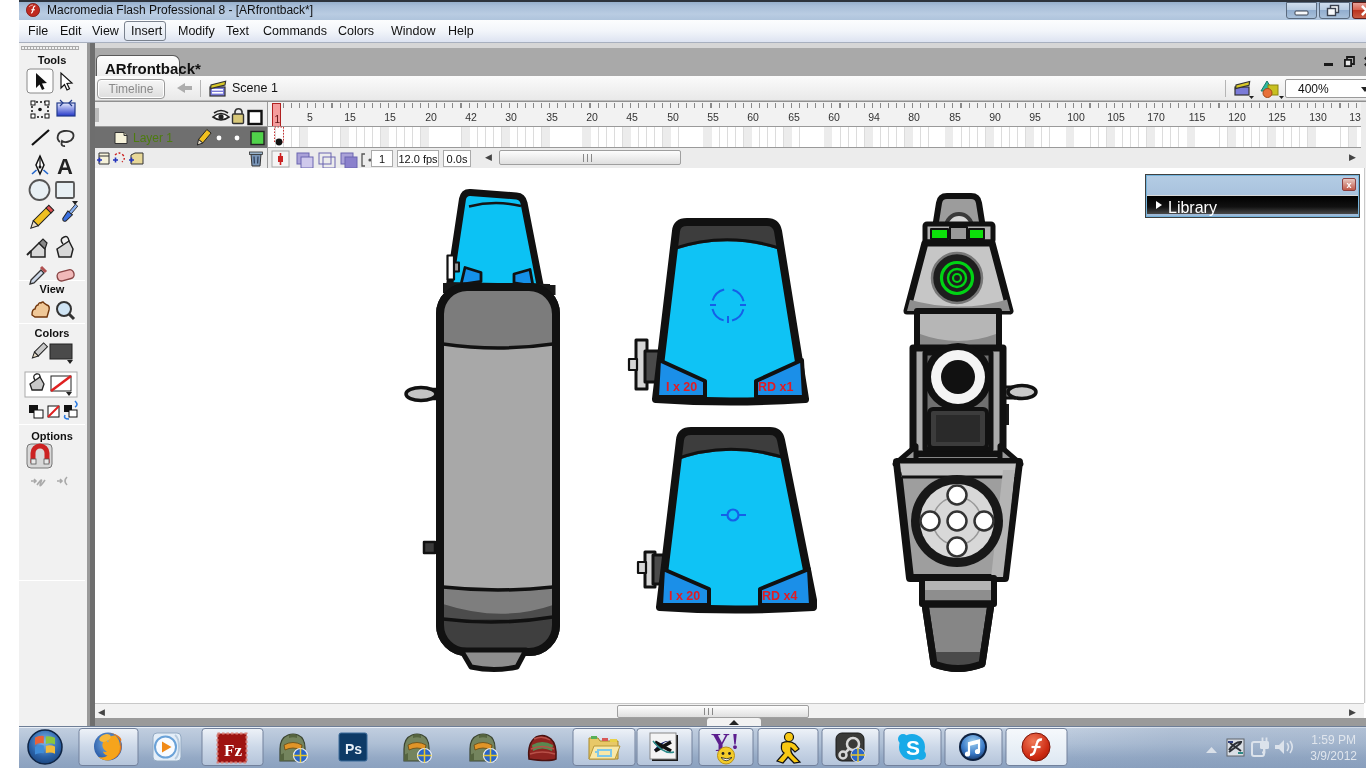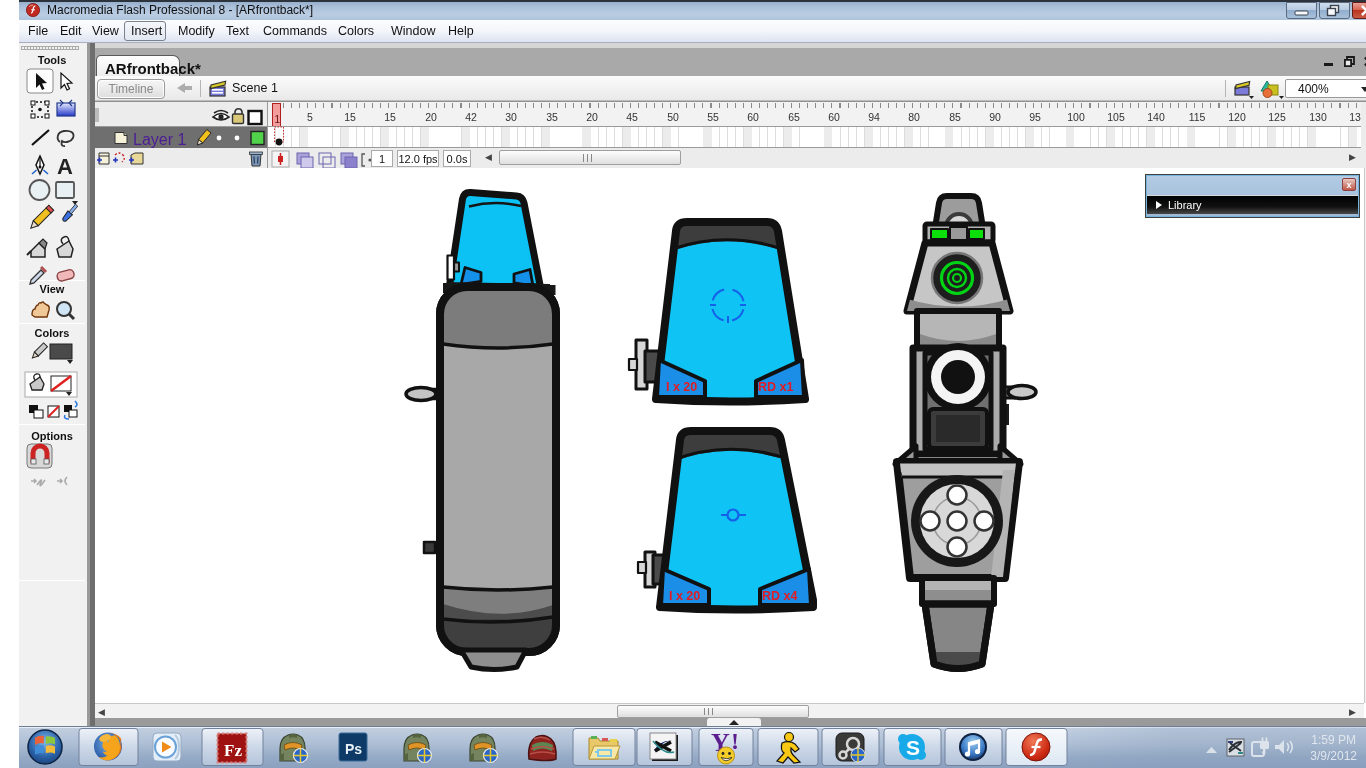--- a/index.html
+++ b/index.html
@@ -79,21 +79,21 @@
   #botband { left:0; top:675px; width:1288px; height:8px; background:#9a9a9a; }
   #bothandle { left:616px; top:675px; width:54px; height:8px; background:#f2f2f2; border-radius:3px 3px 0 0; }
   #rcollapse { left:1288px; top:309px; width:6px; height:54px; background:#9a9a9a; border-radius:3px 0 0 3px; }
   
   #library { left:1054px; top:131px; width:215px; height:44px; border:1px solid #404040;
     background:linear-gradient(180deg,#b4cce4,#9cb8d6); box-shadow:0 0 0 1px #74b4dc inset; }
   #libx { position:absolute; right:3px; top:3px; width:14px; height:13px; border:1px solid #8c4040; border-radius:2px;
     background:linear-gradient(180deg,#e8c8c0,#c05848); color:#fff; font-size:9px; font-weight:bold; text-align:center; line-height:12px;}
   #libbar { position:absolute; left:1px; top:20px; width:211px; height:19px;
     background:linear-gradient(180deg,#000 0%,#111 60%,#484848 100%); border-top:1px solid #d8d8d8; }
-  #libbar span { position:absolute; left:21px; top:3px; color:#fff; font-size:11px; }
+  #libbar span { position:absolute; left:21px; top:3px; color:#fff; font-size:16px; }
   #libtri { position:absolute; left:9px; top:5px; width:0; height:0; border:4px solid transparent; border-left:6px solid #fff; }
   
   #taskbar { left:0; top:726px; width:1366px; height:42px;
     background:linear-gradient(180deg,#c2cfe0 0%,#aebfd5 40%,#94a9c5 75%,#8ba1bf 100%);
     border-top:1px solid #6e7e96; }
   #taskbar::before { content:""; position:absolute; left:0; top:0; width:1366px; height:1px; background:#e8eef6; }
 </style>
 </head>
 <body>
 <div id="root">
@@ -302,21 +302,21 @@
           <span class="rnum" style="left:475px">60</span>
           <span class="rnum" style="left:516px">65</span>
           <span class="rnum" style="left:556px">60</span>
           <span class="rnum" style="left:596px">94</span>
           <span class="rnum" style="left:636px">80</span>
           <span class="rnum" style="left:677px">85</span>
           <span class="rnum" style="left:717px">90</span>
           <span class="rnum" style="left:757px">95</span>
           <span class="rnum" style="left:798px">100</span>
           <span class="rnum" style="left:838px">105</span>
-          <span class="rnum" style="left:878px">140</span>
+          <span class="rnum" style="left:878px">170</span>
           <span class="rnum" style="left:919px">115</span>
           <span class="rnum" style="left:959px">120</span>
           <span class="rnum" style="left:999px">125</span>
           <span class="rnum" style="left:1040px">130</span>
           <span class="rnum" style="left:1080px">135</span>
       </div>
       <div class="abs" id="layerrow"></div>
       <div class="abs" id="framearea"></div>
       <div class="abs" id="tlctrl"></div>
       <div class="abs" id="tlleftsep"></div>
@@ -370,21 +370,21 @@
           <rect x="254" y="55" width="12" height="11" fill="#8a80cc" stroke="#6a64b0"></rect>
         <path d="M274 52 l-3 0 l0 12 l3 0 M284 52 l3 0 l0 12 l-3 0" stroke="#555" fill="none" stroke-width="1.3"></path>
         <circle cx="279" cy="58" r="1.6" fill="#555"></circle>
         <path d="M287 62 l5 0 l-2.5 3 Z" fill="#333"></path>
         <defs>
             <pattern id="dots" width="3" height="3" patternUnits="userSpaceOnUse">
               <circle cx="1" cy="1" r=".8" fill="#999"></circle>
             </pattern>
           </defs>
       </svg>
-      <span style="position:absolute;left:42px;top:29px;font-size:16px;color:#4c1d95">Layer 1</span>
+      <span style="position:absolute;left:42px;top:29px;font-size:12px;color:#4d7c0f">Layer 1</span>
       <div class="tbox" style="left:280px;width:22px">1</div>
       <div class="tbox" style="left:306px;width:42px">12.0 fps</div>
       <div class="tbox" style="left:352px;width:28px">0.0s</div>
       <div class="arrbtn" style="left:394px;top:50px">◀</div>
       <div class="sthumb" style="left:408px;top:48px;width:182px;height:15px"></div>
       <div class="abs" style="left:492px;top:52px;width:12px;height:8px;background:repeating-linear-gradient(90deg,#888 0 1px,transparent 1px 4px)"></div>
       <div class="arrbtn" style="left:1258px;top:50px">▶</div>
       <svg class="abs" style="left:1272px;top:6px" width="18" height="44" viewBox="0 0 18 44">
         <path d="M3 2.5 h9 M3 5.5 h9 M3 8.5 h9" stroke="#444" stroke-width="1.3"></path>
         <path d="M9 11.5 l5 0 l-2.5 3 Z" fill="#444"></path>

